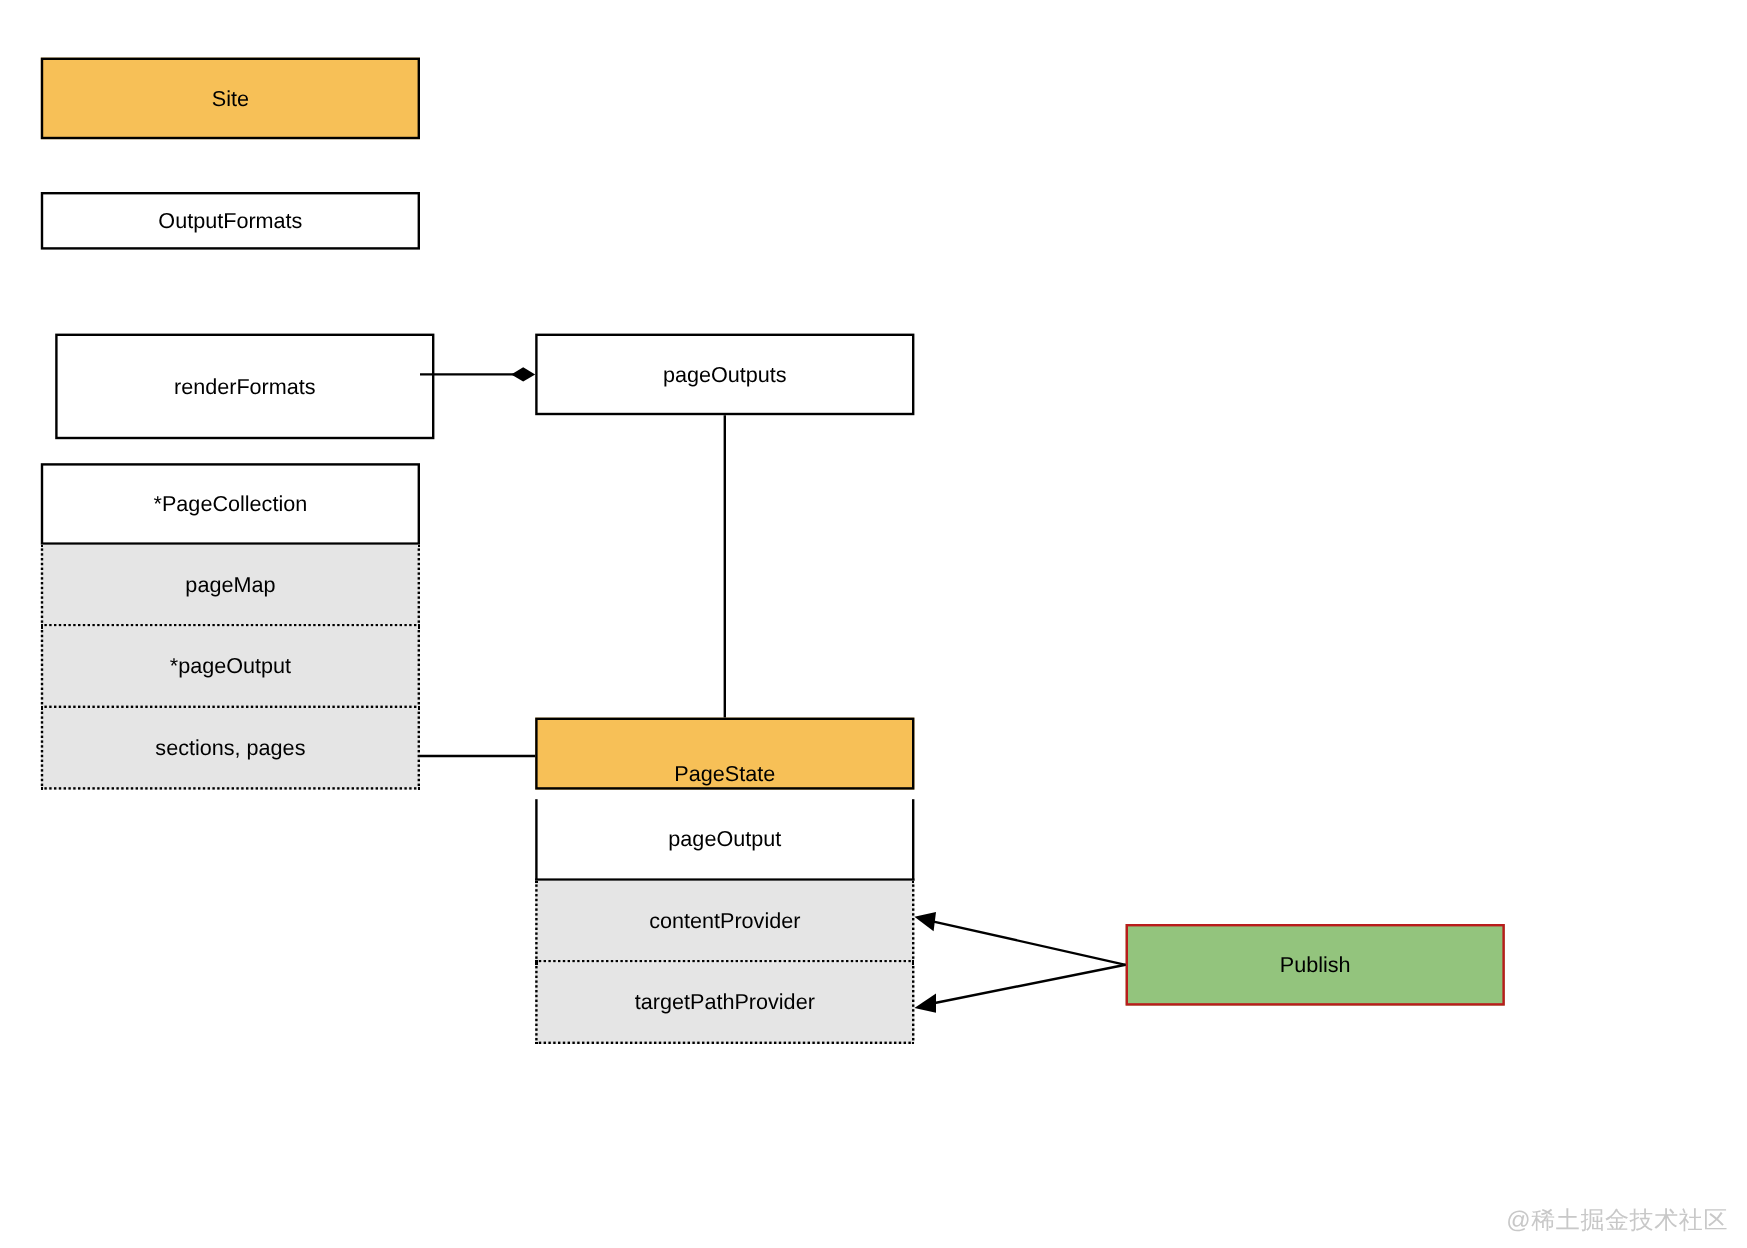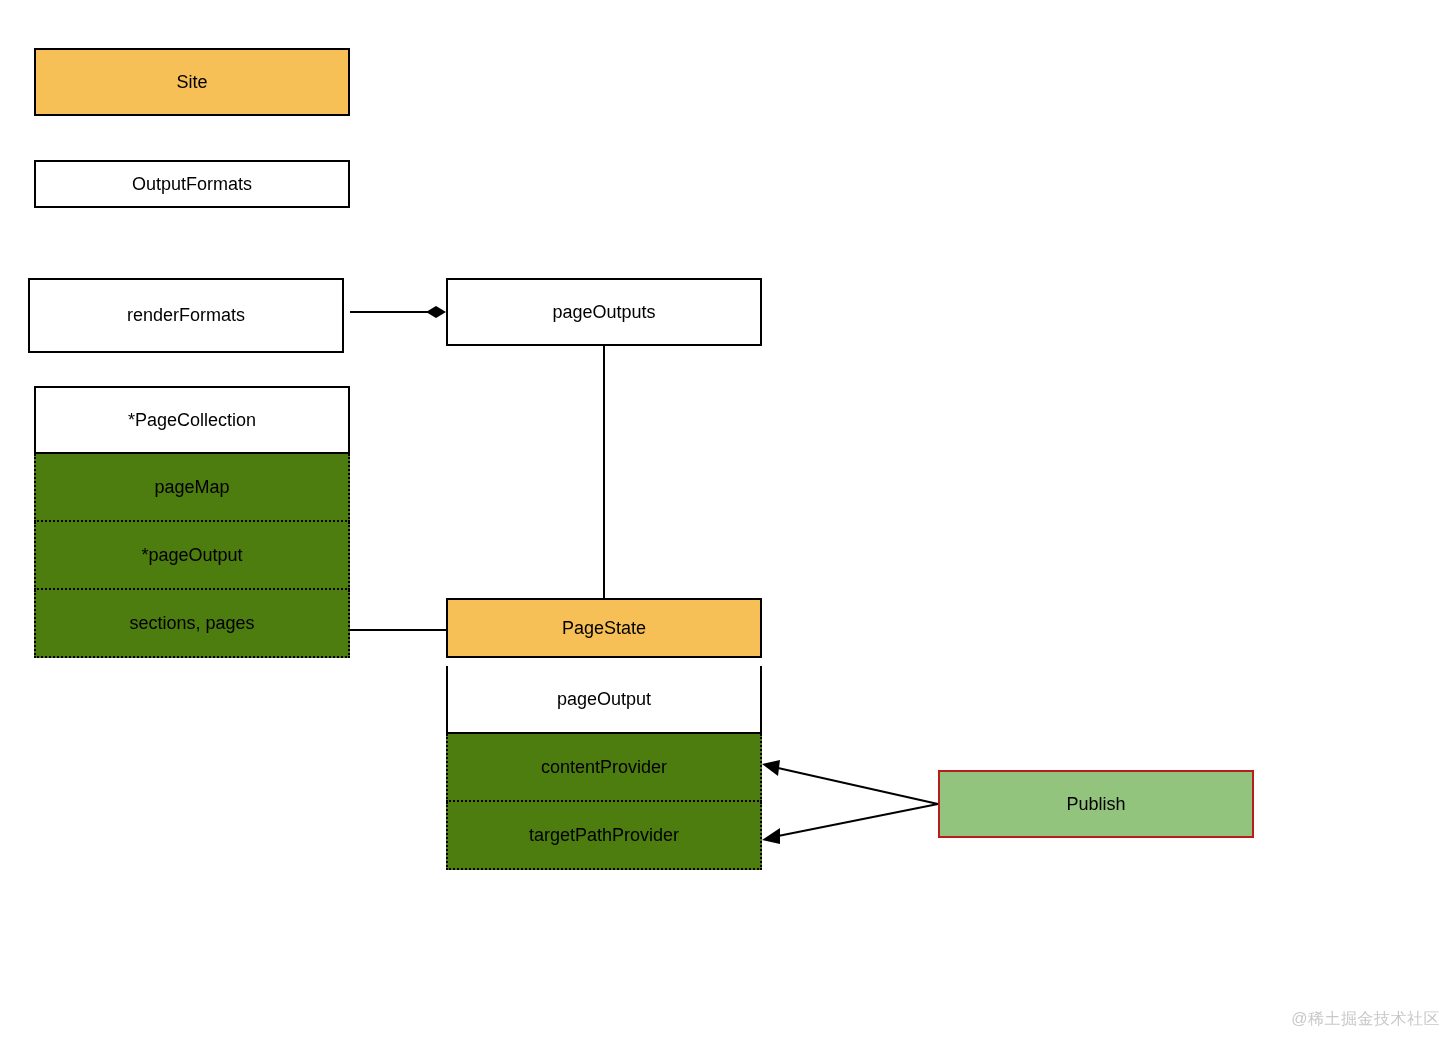--- a/index.html
+++ b/index.html
@@ -30,56 +30,56 @@
   .gold-box {
     border: 2px solid #000;
     background: #f7c057;
   }
   .green-box {
     border: 2px solid #b91c1c;
     background: #93c47d;
   }
   .dotted-box {
     border: 2px dotted #000;
-    background: #4d7c0f;
+    background: #e5e5e5;
     align-items: center;
   }
   .no-top {
     border-top: none !important;
   }
   svg.connector {
     position: absolute;
     top: 0;
     left: 0;
     pointer-events: none;
     overflow: visible;
   }
   .watermark {
     position: absolute;
     right: 16px;
     bottom: 10px;
     color: #c8c8c8;
-    font-size: 16px;
+    font-size: 20px;
     letter-spacing: 0.5px;
   }
 </style>
 </head>
 <body>
 
 <div class="canvas">
 
   <div class="box gold-box" style="left:34px; top:48px; width:316px; height:68px;">
     <span>Site</span>
   </div>
 
   <div class="box solid-box" style="left:34px; top:160px; width:316px; height:48px;align-items:center;">
     <span>OutputFormats</span>
   </div>
 
-  <div class="box solid-box" style="left:28px; top:278px; width:316px; height:75px;">
+  <div class="box solid-box" style="left:46px; top:278px; width:316px; height:88px;">
     <span>renderFormats</span>
   </div>
 
   <div class="box solid-box" style="left:34px; top:386px; width:316px; height:68px;">
     <span>*PageCollection</span>
   </div>
 
   <div class="box dotted-box no-top" style="left:34px; top:454px; width:316px; height:68px;">
     <span>pageMap</span>
   </div>
@@ -89,21 +89,21 @@
   </div>
 
   <div class="box dotted-box no-top" style="left:34px; top:590px; width:316px; height:68px;">
     <span>sections, pages</span>
   </div>
 
   <div class="box solid-box" style="left:446px; top:278px; width:316px; height:68px;">
     <span>pageOutputs</span>
   </div>
 
-  <div class="box gold-box" style="left:446px; top:598px; width:316px; height:60px;">
+  <div class="box gold-box" style="left:446px; top:598px; width:316px; height:60px;align-items:flex-end;">
     <span>PageState</span>
   </div>
 
   <div class="box solid-box no-top" style="left:446px; top:666px; width:316px; height:68px;">
     <span>pageOutput</span>
   </div>
 
   <div class="box dotted-box no-top" style="left:446px; top:734px; width:316px; height:68px;">
     <span>contentProvider</span>
   </div>

